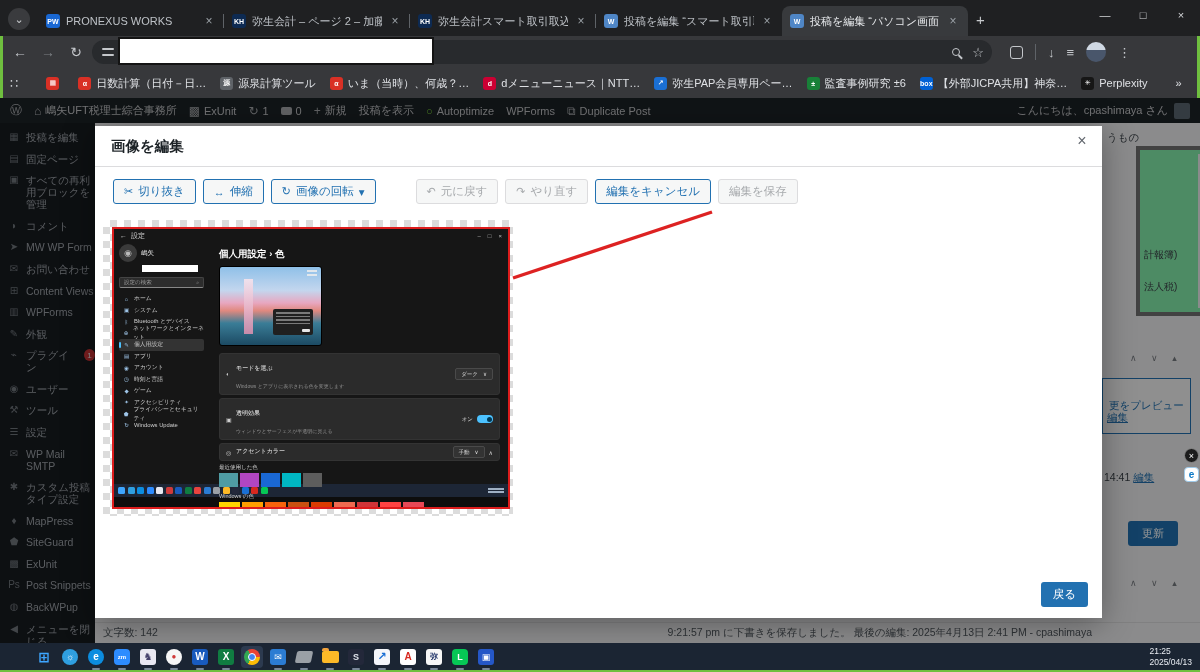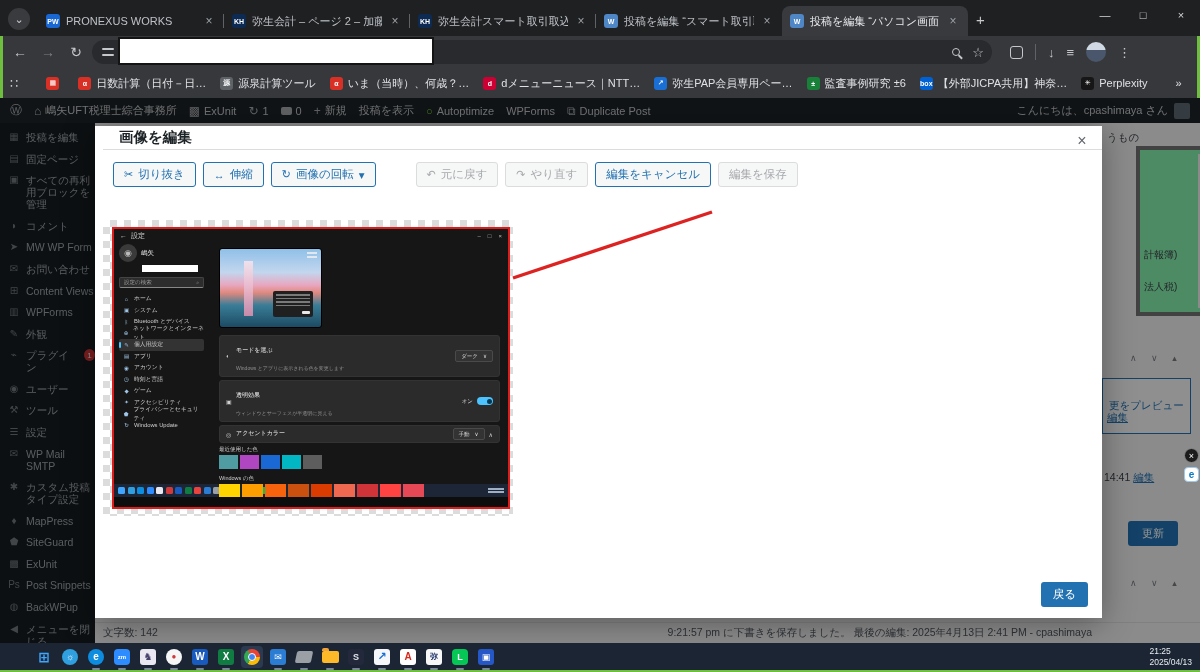--- a/index.html
+++ b/index.html
@@ -89,21 +89,21 @@
   .ef-e { width:15px; height:15px; border-radius:4px; background:#fff; color:#0b79c7; font-weight:bold; font-size:10px;
     display:flex; align-items:center; justify-content:center; border:1px solid #9ec9e8; }
 
   .status-bar { position:absolute; left:95px; right:0; bottom:0; height:21px; background:#f0f0f1; border-top:1px solid #dcdcde;
     display:flex; align-items:center; font-size:10.5px; color:#50575e; padding:0 8px; z-index:1; }
   .status-right { position:absolute; right:108px; }
 
   
   .modal { position:absolute; left:95px; top:28px; width:1007px; height:492px; background:#fff; z-index:10;
     box-shadow:0 5px 30px rgba(0,0,0,.35); }
-  .modal-header { height:24px; border-bottom:1px solid #dcdcde; display:flex; align-items:center; padding:0 16px;margin-left:8px; }
+  .modal-header { height:41px; border-bottom:1px solid #dcdcde; display:flex; align-items:center; padding:0 16px; }
   .modal-title { font-size:14.5px; font-weight:bold; color:#1d2327; }
   .modal-close { position:absolute; right:10px; top:6px; font-size:16px; color:#646970; width:20px; text-align:center; }
   .edit-toolbar { display:flex; align-items:center; gap:7px; padding:12px 0 0 18px; }
   .wpbtn { display:inline-flex; align-items:center; gap:5px; font-size:11.5px; padding:4px 10px; border-radius:3px;
     border:1px solid #2271b1; color:#2271b1; background:#f6f7f7; }
   .wpbtn .bic { font-size:11px; }
   .wpbtn.disabled { border-color:#dcdcde; color:#a7aaad; }
   .gap26 { width:26px; }
 
   .checker { position:absolute; left:8px; top:94px; width:410px; height:296px; background-color:#fff;
@@ -563,20 +563,21 @@
                     <span>プライバシーとセキュリティ</span>
                   </div>
                 <div class="item">
                     <span class="nic">↻</span>
                     <span>Windows Update</span>
                   </div>
               </div>
             </div>
 
             <div class="ws-main">
+              <div class="ws-crumb">個人用設定 › 色</div>
               <div class="ws-preview">
                 <span class="ws-dash"></span>
                 <div class="ws-miniwin">
                     <i></i>
                     <i></i>
                     <i></i>
                     <i></i>
                   </div>
               </div>
 

